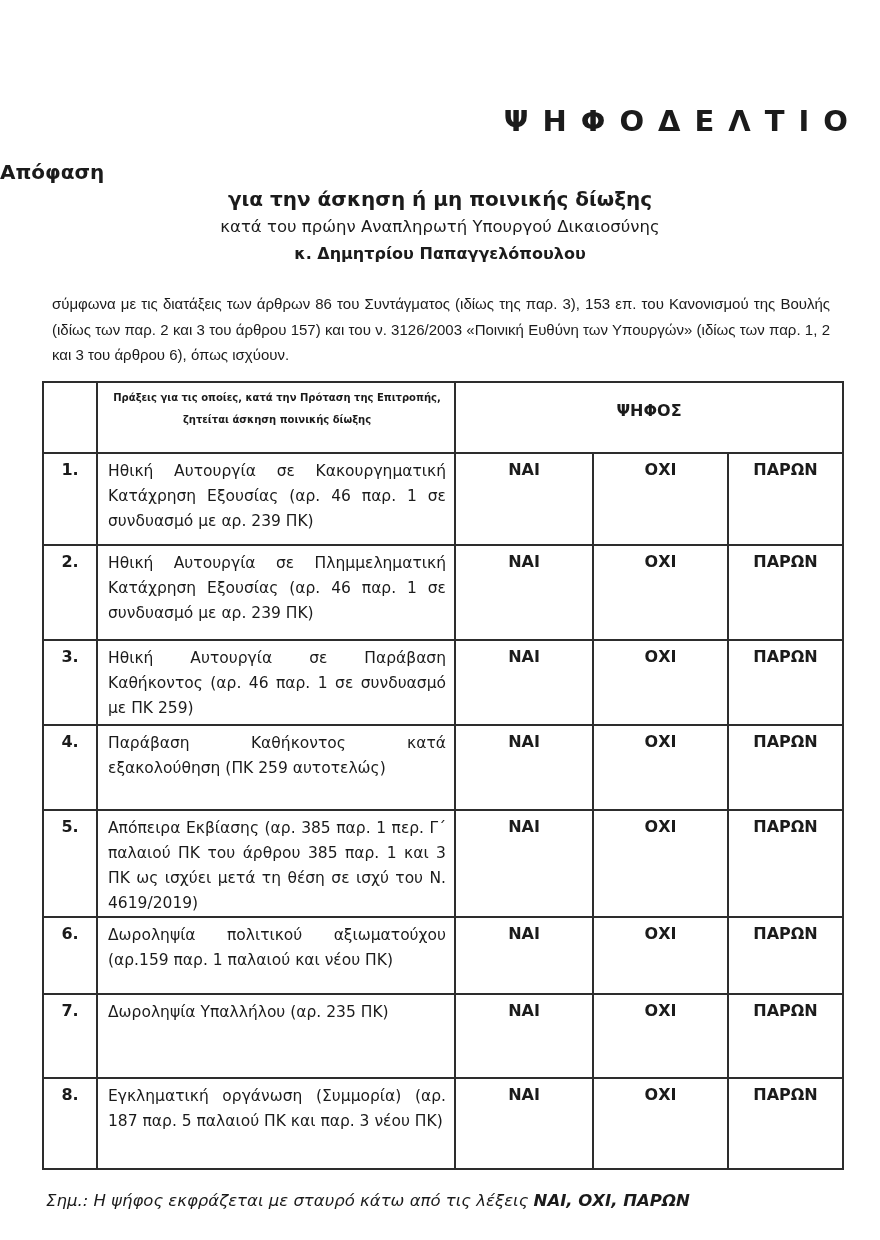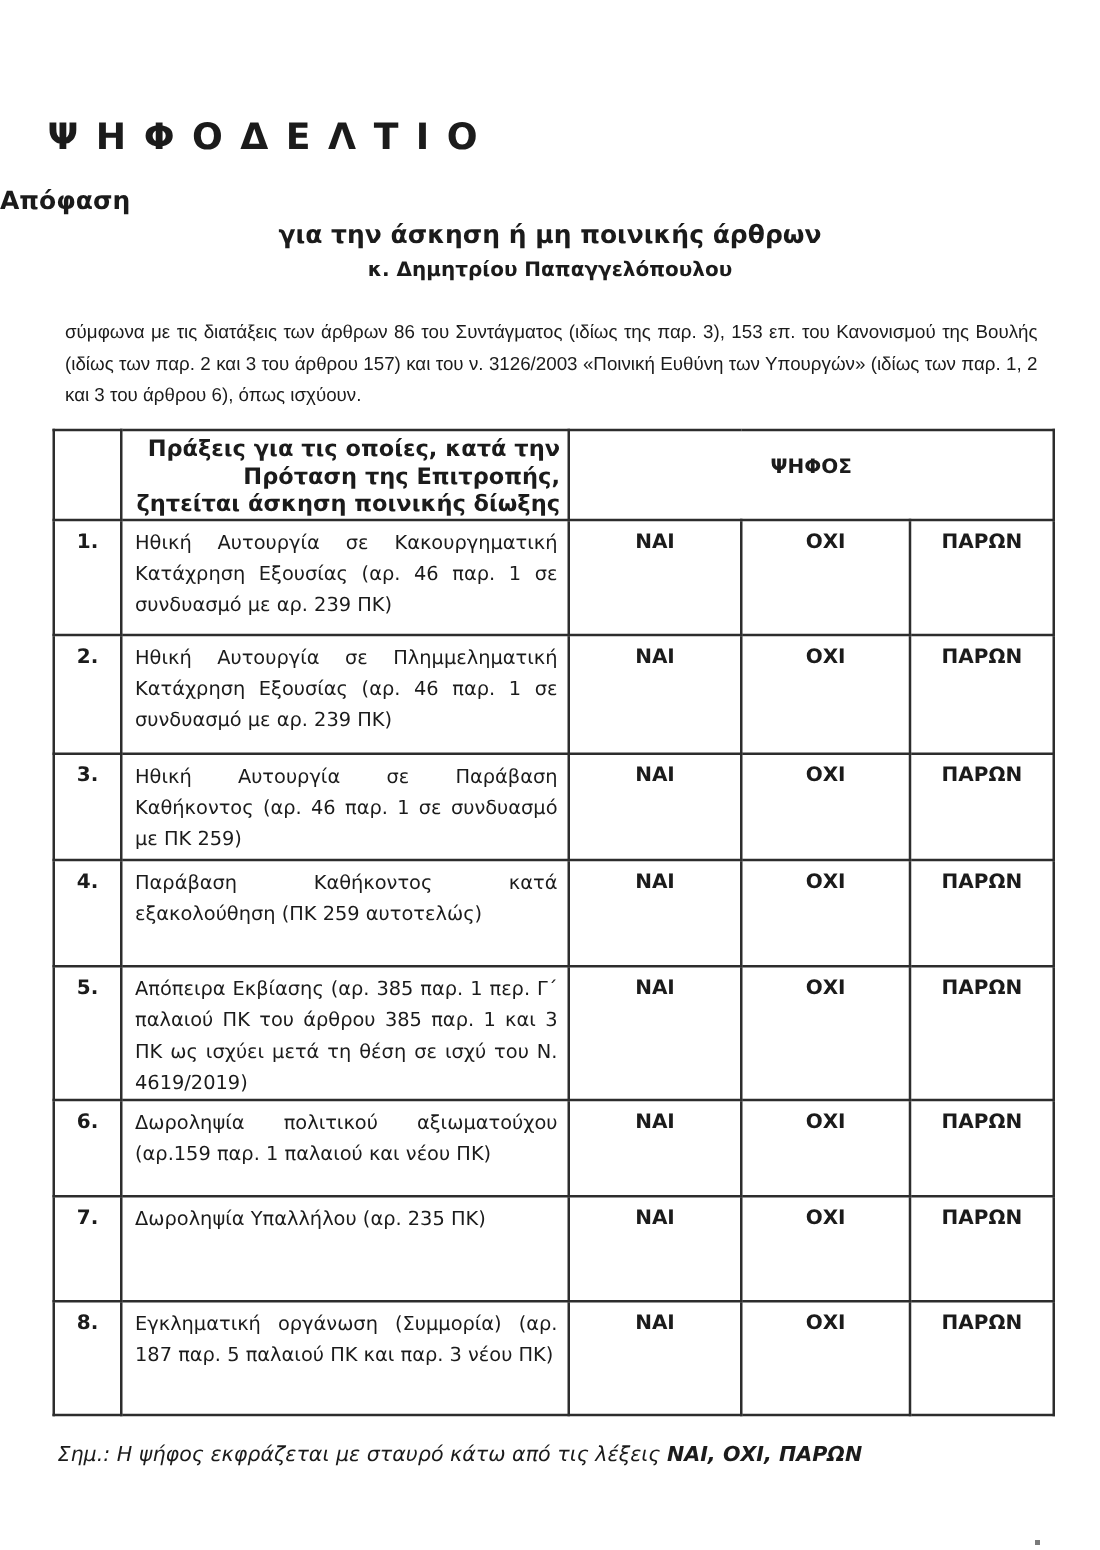--- a/index.html
+++ b/index.html
@@ -6,22 +6,22 @@
   body {
     width: 880px; height: 1240px;
     background: #ffffff;
     color: #1b1b1b;
     font-family: "DejaVu Sans", sans-serif;
     overflow: hidden;
   }
   .page { position: relative; width: 880px; height: 1240px; }
 
   .title {
-    margin: 6px; padding-top: 86px; padding-left: 32px;
-    text-align: left;
+    margin: 18px; padding-top: 86px; padding-left: 32px;
+    text-align: right;
     font-size: 29px; font-weight: bold;
     letter-spacing: 14px;
   }
   .h-decision { margin-top: 22px; text-align: left; font-size: 20px; font-weight: bold; line-height: 25px; }
   .h-subject  { margin-top: 2px;  text-align: center; font-size: 20px; font-weight: bold; line-height: 25px; }
   .h-against  { margin-top: 3px;  text-align: center; font-size: 16.5px; line-height: 23px; }
   .h-person   { margin-top: 3px;  text-align: center; font-size: 16px; font-weight: bold; line-height: 25px; }
 
   .legal {
     margin: 25px 50px 0 52px;
@@ -35,22 +35,22 @@
     border-collapse: collapse; table-layout: fixed;
     width: 800px;
   }
   .ballot th, .ballot td {
     border: 2px solid #2d2d2d;
     vertical-align: top;
     overflow: hidden;
   }
   .th-empty { }
   .th-act {
-    font-size: 18px; font-weight: bold; line-height: 22px;
-    text-align: right; padding: 4px 6px 0 8px;
+    font-size: 10px; font-weight: bold; line-height: 22px;
+    text-align: center; padding: 4px 6px 0 8px;
   }
   .th-vote {
     font-size: 16px; font-weight: bold;
     text-align: center; padding-top: 18px;
   }
   td.num  { font-size: 16px; font-weight: bold; text-align: center; padding-top: 6px; }
   td.act  {
     font-size: 15.5px; line-height: 25px;
     text-align: justify;
     padding: 5px 8px 0 10px;
@@ -82,21 +82,22 @@
   }
 </style>
 </head>
 <body>
 
 <div class="page">
 
   <h1 class="title">ΨΗΦΟΔΕΛΤΙΟ</h1>
 
   <div class="h-decision">Απόφαση</div>
-  <div class="h-subject">για την άσκηση ή μη ποινικής άρθρων</div>
+  <div class="h-subject">για την άσκηση ή μη ποινικής δίωξης</div>
+  <div class="h-against">κατά του πρώην Αναπληρωτή Υπουργού Δικαιοσύνης</div>
   <div class="h-person">κ. Δημητρίου Παπαγγελόπουλου</div>
 
   <p class="legal">σύμφωνα με τις διατάξεις των άρθρων 86 του Συντάγματος (ιδίως της παρ. 3), 153 επ. του Κανονισμού της Βουλής (ιδίως των παρ. 2 και 3 του άρθρου 157) και του ν. 3126/2003 «Ποινική Ευθύνη των Υπουργών» (ιδίως των παρ. 1, 2 και 3 του άρθρου 6), όπως ισχύουν.</p>
 
   <table class="ballot">
     <colgroup>
       <col style="width:54px">
       <col style="width:358px">
       <col style="width:138px">
       <col style="width:135px">

